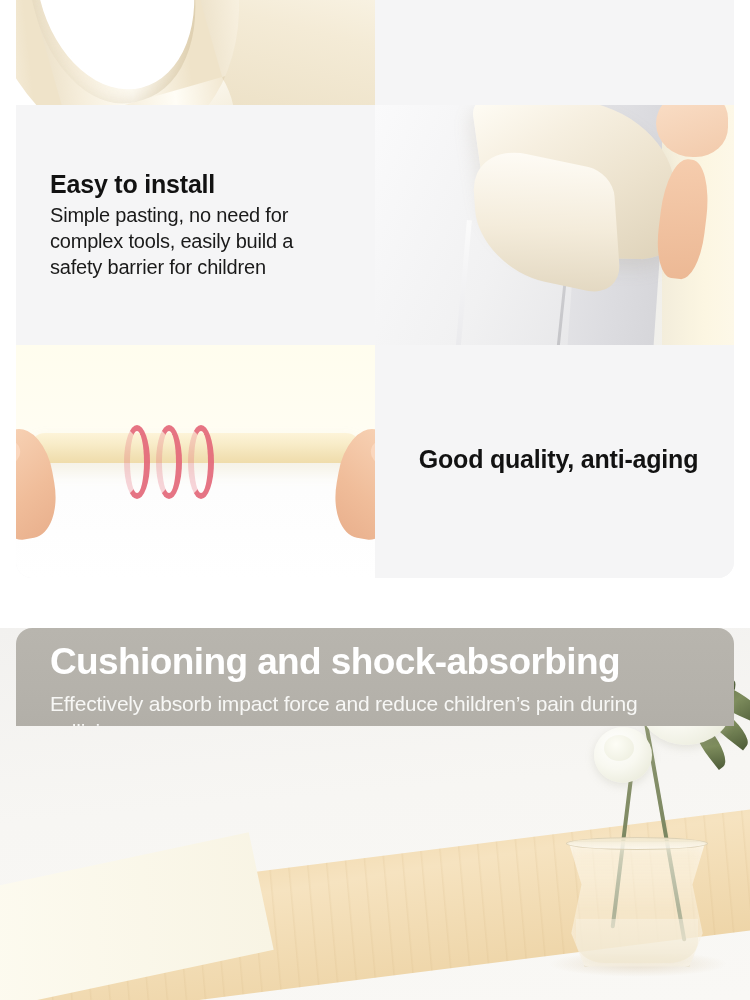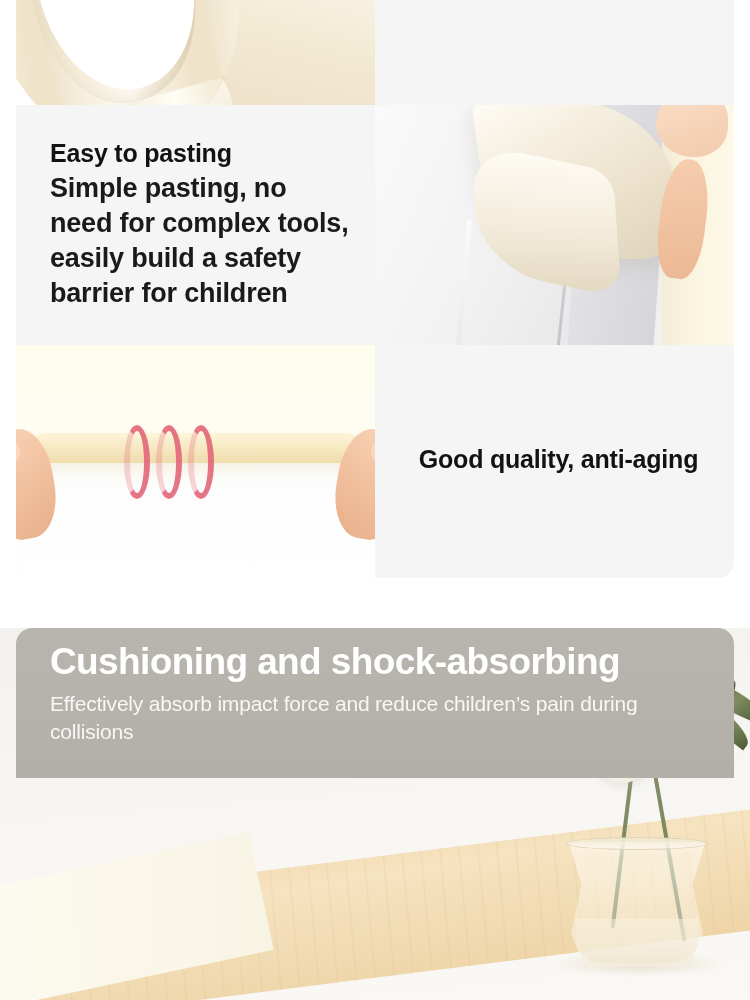--- a/index.html
+++ b/index.html
@@ -40,22 +40,22 @@
   .txt-cell.top-align{ justify-content:flex-start; padding-top:26px; }
   .feat-title{
     font-size:25px;
     font-weight:bold;
     color:#121212;
     letter-spacing:-0.2px;
     line-height:1.18;
     margin-bottom:3px;
   }
   .feat-body{
-    font-size:27px;
-    font-weight:bold;
+    font-size:20px;
+    font-weight:normal;
     color:#1a1a1a;
     line-height:1.30;
     letter-spacing:-0.2px;
   }
 
   
   .img-knot{ background:#ffffff; }
   .knot-band{
     position:absolute;
     border-radius:50%;
@@ -187,21 +187,21 @@
     opacity:.92;
   }
   .ring1{ left:30%; }
   .ring2{ left:39%; }
   .ring3{ left:48%; }
 
   
   .banner{
     position:absolute;
     left:16px; top:628px;
-    width:718px; height:150px;
+    width:718px; height:98px;
     background:linear-gradient(180deg,#b8b5ae 0%,#b5b2ab 60%,#b2afa8 100%);
     border-radius:16px 16px 0 0;
     overflow:hidden;
     z-index:3;
   }
   .banner-title{
     position:absolute; left:34px; top:14px;
     font-size:37px; font-weight:bold; color:#ffffff;
     letter-spacing:-0.6px; line-height:1.1;
     white-space:nowrap;
@@ -324,21 +324,21 @@
     </div>
 
     <div class="cell txt-cell top-align">
       
     </div>
   </div>
 
   <div class="grid-row r2">
 
     <div class="cell txt-cell">
-      <div class="feat-title">Easy to pasting</div>
+      <div class="feat-title">Easy to install</div>
       <div class="feat-body">Simple pasting, no need for complex tools, easily build a safety barrier for children</div>
     </div>
 
     <div class="cell img-install">
       <div class="wall-left"></div>
       <div class="wall-right"></div>
       <div class="warm-right"></div>
       <div class="wall-edge"></div>
       <div class="tape-line"></div>
       <div class="strip-foam"></div>

